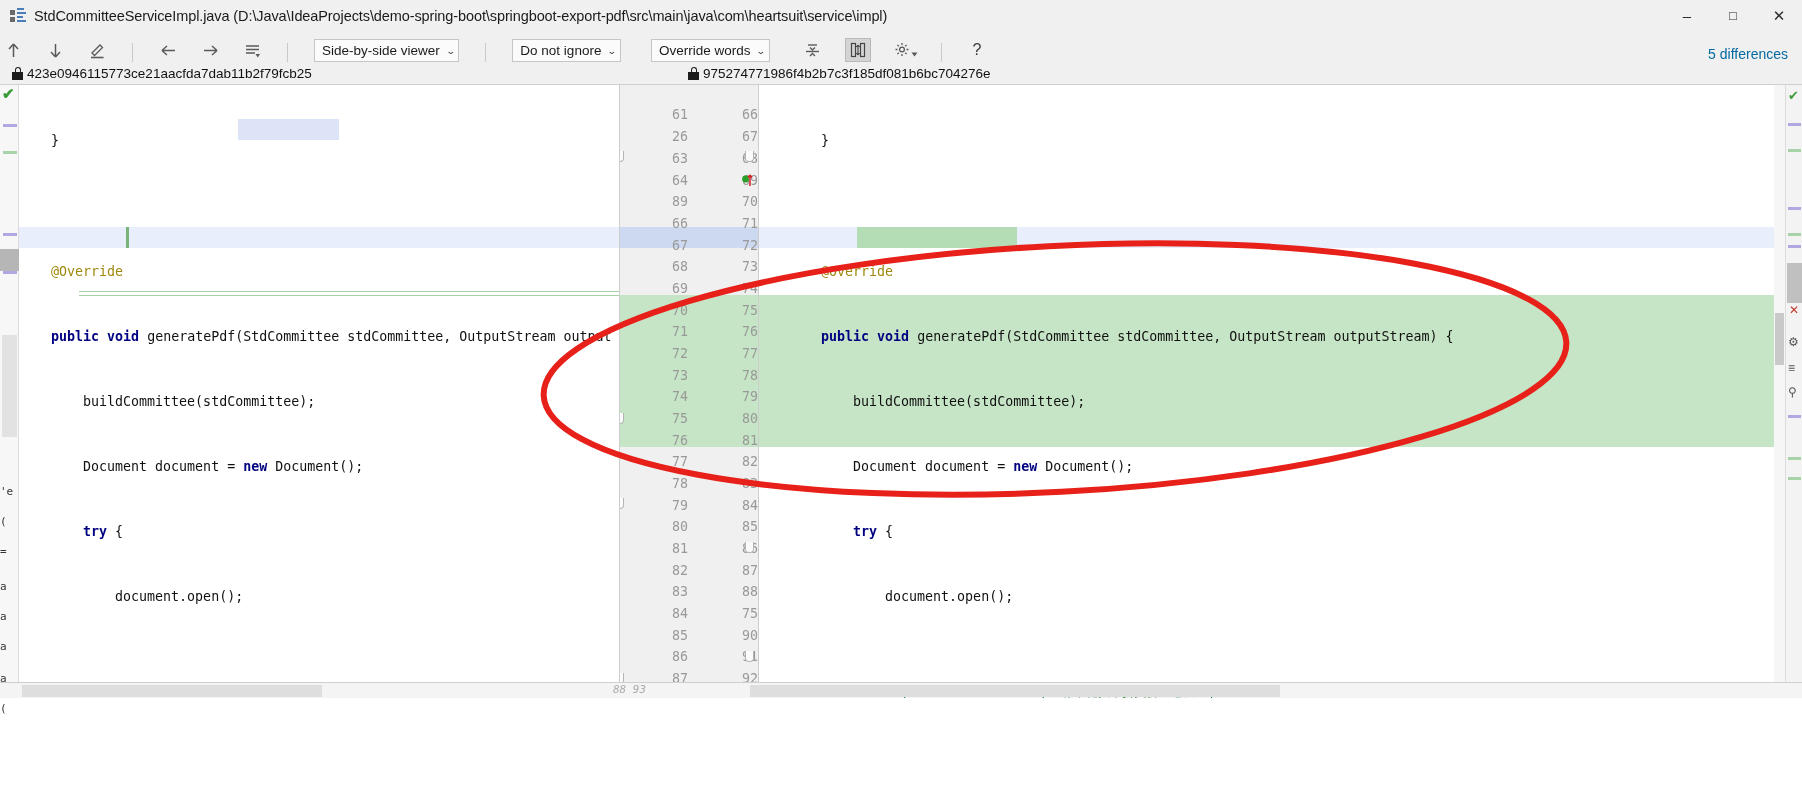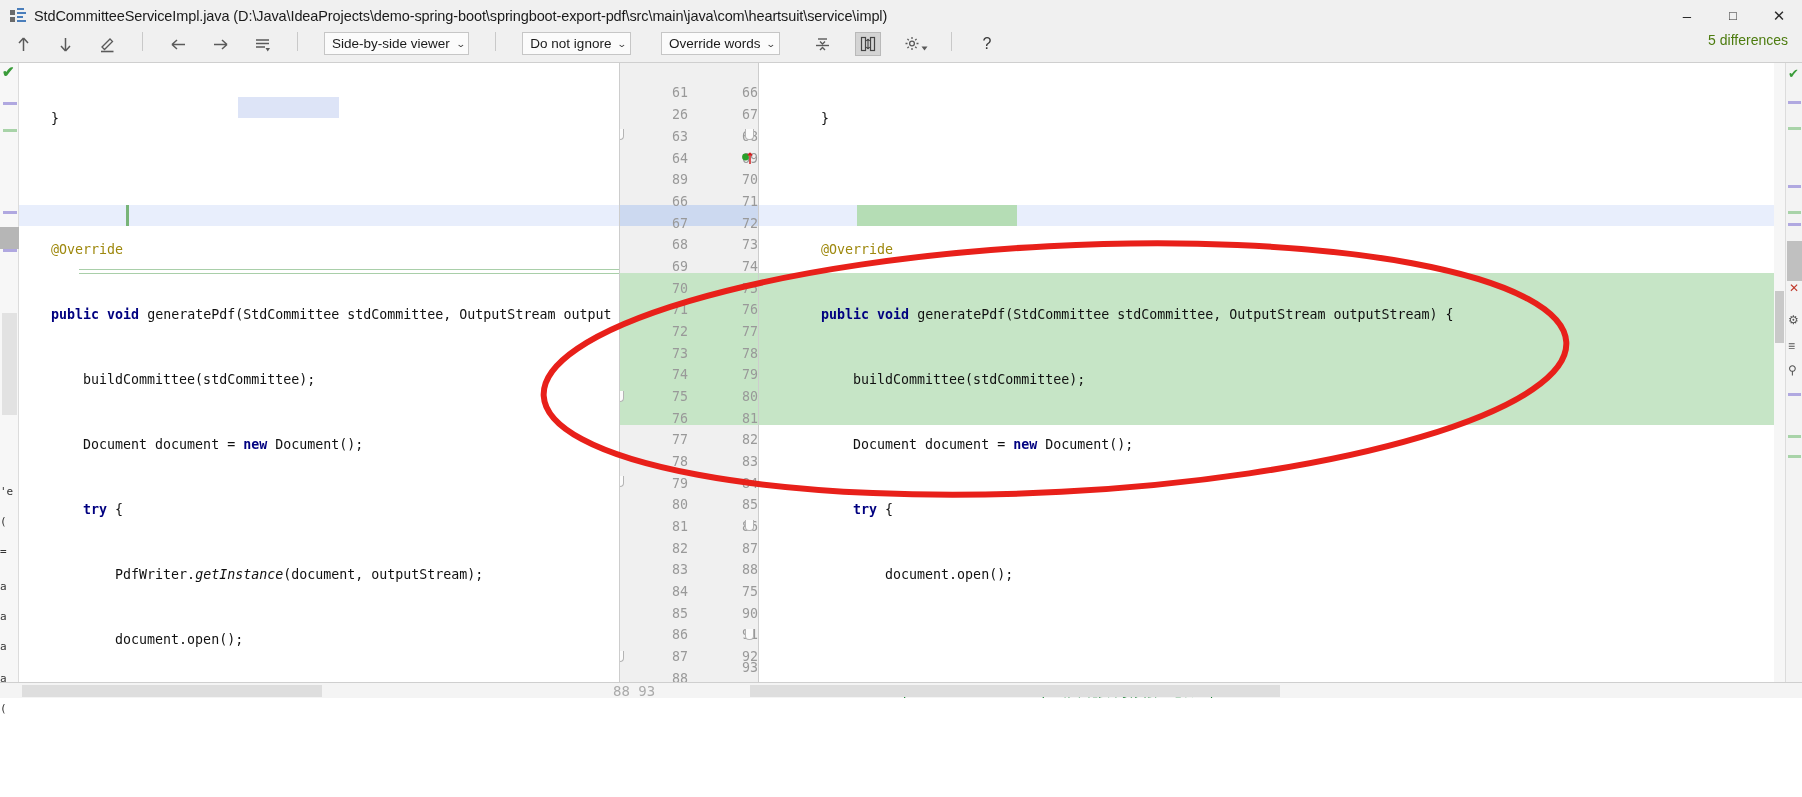--- a/index.html
+++ b/index.html
@@ -56,22 +56,21 @@
     flex: 0 0 46px;
   }
   .win-glyph { color: #2b2b2b; font-size: 15px; line-height: 1; }
 
   
   .toolbar {
     height: 30px;
     flex: 0 0 30px;
     background: #f0f0f0;
     display: flex;
-    align-items: flex-start;
-    padding-left: 10px;
+    align-items: flex-end;
     gap: 16px;
   }
   .tb-icon {
     width: 26px; height: 24px;
     display: flex; align-items: center; justify-content: center;
     color: #5a5a5a;
     font-size: 15px;
     cursor: default;
     user-select: none;
   }
@@ -101,21 +100,21 @@
     transform: scaleX(1.35);
   }
   .tb-icon.pressed {
     background: #d4d4d4;
     border: 1px solid #b9b9b9;
   }
   .tb-diffcount {
     margin-left: auto;
     margin-right: 14px;
     font-size: 14px;
-    color: #4d7c0f;
+    color: #0369a1;
     white-space: nowrap;
   }
 
   
   .revrow {
     height: 22px;
     flex: 0 0 22px;
     background: #f0f0f0;
     display: flex;
     align-items: center;
@@ -426,20 +425,36 @@
           <path d="M0.5 1.5 L6.5 1.5 L3.5 5.5 Z" fill="#5a5a5a"></path>
         </svg>
     </div>
     <div class="tb-sep"></div>
     <div class="tb-icon" style="font-size:16px;color:#3a3a3a;">
       <span>?</span>
     </div>
     <div class="tb-diffcount">5 differences</div>
   </div>
 
+  <div class="revrow">
+    <div class="rev rev-left">
+      <span class="lock-icon">
+          <span class="body"></span>
+          <span class="shackle"></span>
+        </span>
+      <span>423e0946115773ce21aacfda7dab11b2f79fcb25</span>
+    </div>
+    <div class="rev rev-right">
+      <span class="lock-icon">
+          <span class="body"></span>
+          <span class="shackle"></span>
+        </span>
+      <span>975274771986f4b2b7c3f185df081b6bc704276e</span>
+    </div>
+  </div>
 
   <div class="diffarea">
 
     <div class="markers">
       <span class="mk check">✔</span>
       <span class="mk p" style="top:39px;"></span>
       <span class="mk g" style="top:66px;"></span>
       <span class="mk p" style="top:148px;"></span>
       <span class="mk g" style="top:172px;"></span>
       <span class="mk p" style="top:186px;"></span>
@@ -459,21 +474,20 @@
       <div class="ov sepline" style="top:210px;left:60px;width:540px;"></div>
 
       <div class="code" style="padding-top:2px;">
         <div class="line">    }</div>
         <div class="line"> </div>
         <div class="line">    <span class="anno">@Override</span></div>
         <div class="line">    <span class="kw">public</span> <span class="kw">void</span> generatePdf(StdCommittee stdCommittee, OutputStream output</div>
         <div class="line">        buildCommittee(stdCommittee);</div>
         <div class="line">        Document document = <span class="kw">new</span> Document();</div>
         <div class="line">        <span class="kw">try</span> {</div>
-        <div class="line">            PdfWriter.<span class="mtd">getInstance</span>(document, outputStream);</div>
         <div class="line">            document.open();</div>
         <div class="line"> </div>
         <div class="line">            <span class="cmt">// 解决中文不显示问题</span></div>
         
         
         
         
         
         
         
@@ -647,21 +661,21 @@
     <div style="position:absolute;top:170px;left:0;">a</div>
     <div style="position:absolute;top:200px;left:0;">a</div>
     <div style="position:absolute;top:232px;left:0;">a</div>
     <div style="position:absolute;top:262px;left:0;">(</div>
   </div>
 
   <div class="bottompeek">
     <div class="peek-text" style="left:838px;color:#0a7a27;">headInfo.put("firstHeadInfo", "标准化技术委员会登记表");</div>
     <div style="position:absolute;left:22px;top:2px;width:300px;height:12px;background:#dedede;"></div>
     <div style="position:absolute;left:750px;top:2px;width:530px;height:12px;background:#dedede;"></div>
-    <div style="position:absolute;left:613px;top:0px;font-size:14px;color:#aaa;font-family:'DejaVu Sans Mono',monospace;">88    93</div>
+    <div style="position:absolute;left:613px;top:0px;font-size:11px;color:#aaa;font-family:'DejaVu Sans Mono',monospace;font-style:italic;">88    93</div>
   </div>
 
   <div class="ellipse-wrap">
     <svg width="1802" height="797" viewBox="0 0 1802 797">
       <ellipse cx="1055" cy="369" rx="512" ry="123" fill="none" stroke="#e8201a" stroke-width="6" transform="rotate(-3 1055 369)"></ellipse>
     </svg>
   </div>
 
 </div>
 

